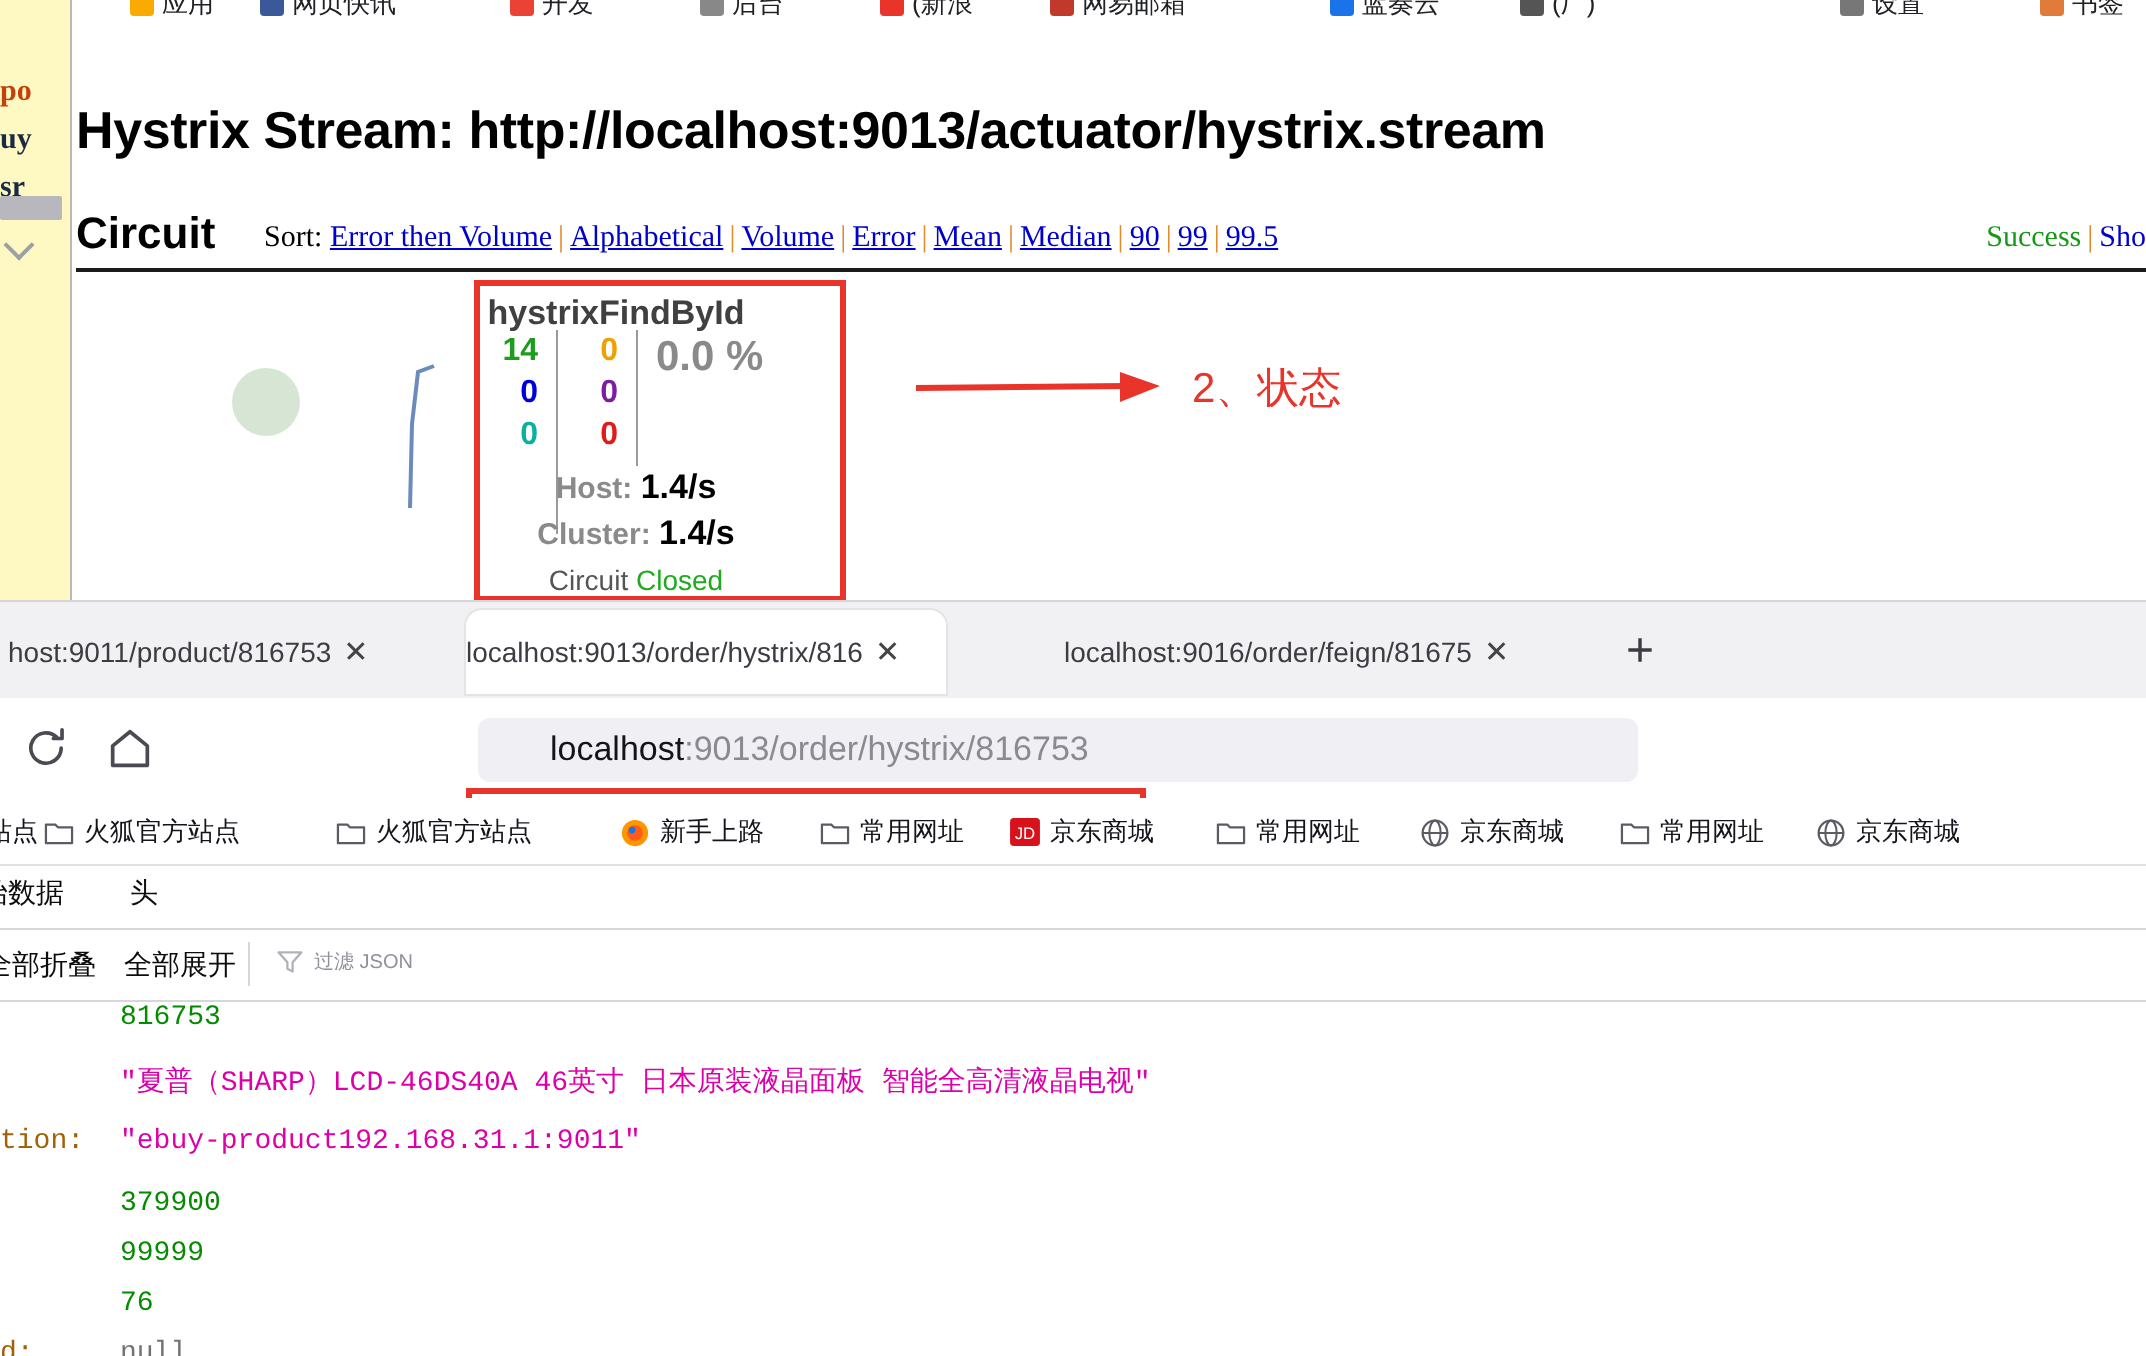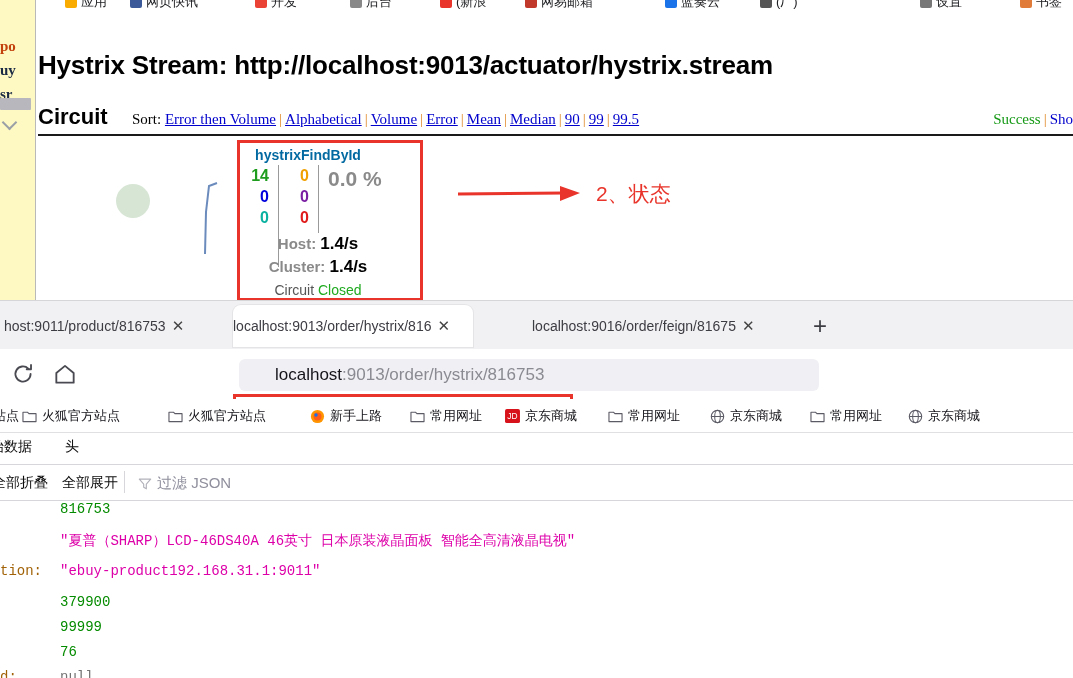--- a/index.html
+++ b/index.html
@@ -78,21 +78,21 @@
   .hx-circle {
     position: absolute; left: 80px; top: 172px; width: 34px; height: 34px;
     border-radius: 50%; background: #cfe0cd; opacity: .85;
   }
   
   .hx-spark { position: absolute; left: 167px; top: 160px; }
 
   
   .card-name {
     position: absolute; left: 182px; top: 135px; width: 180px; text-align: center;
-    font-size: 14px; font-weight: bold; color: #0369a1;
+    font-size: 17px; font-weight: bold; color: #404040;
   }
   .num-grid { position: absolute; left: 185px; top: 155px; width: 180px; }
   .num-col { position: absolute; font-size: 16px; font-weight: bold; text-align: right; }
   .num-div {
     position: absolute; width: 1px; background: #9a9a9a;
   }
   .pct {
     position: absolute; left: 292px; top: 155px;
     font-size: 21px; font-weight: bold; color: #8a8a8a;
   }
@@ -191,21 +191,21 @@
   }
   .dt-toolbar {
     position: absolute; left: 0; top: 164px; width: 1073px; height: 36px;
     background: #ffffff; border-bottom: 1px solid #d7d7db;
   }
   .dt-btn {
     position: absolute; top: 9px; font-size: 14px; color: #0c0c0d; cursor: pointer;
   }
   .dt-vsep { position: absolute; left: 124px; top: 6px; width: 1px; height: 22px; background: #d7d7db; }
   .dt-filter {
-    position: absolute; left: 138px; top: 9px; font-size: 15px; color: #8f8f9d;
+    position: absolute; left: 138px; top: 9px; font-size: 10px; color: #8f8f9d;
     display: flex; align-items: center; cursor: text;
   }
 
   
   .json-area { position: absolute; left: 0; top: 200px; width: 1073px; height: 178px; background: #fff; }
   .jrow { position: absolute; left: 0; width: 1073px; height: 25px; font-family: "Liberation Mono", monospace; font-size: 14px; }
   .jkey { position: absolute; left: 0px; color: #a16207; white-space: nowrap; }
   .jval { position: absolute; left: 60px; white-space: nowrap; text-align: right; }
   .jnum { color: #058b00; }
   .jstr { color: #dd00a9; }

